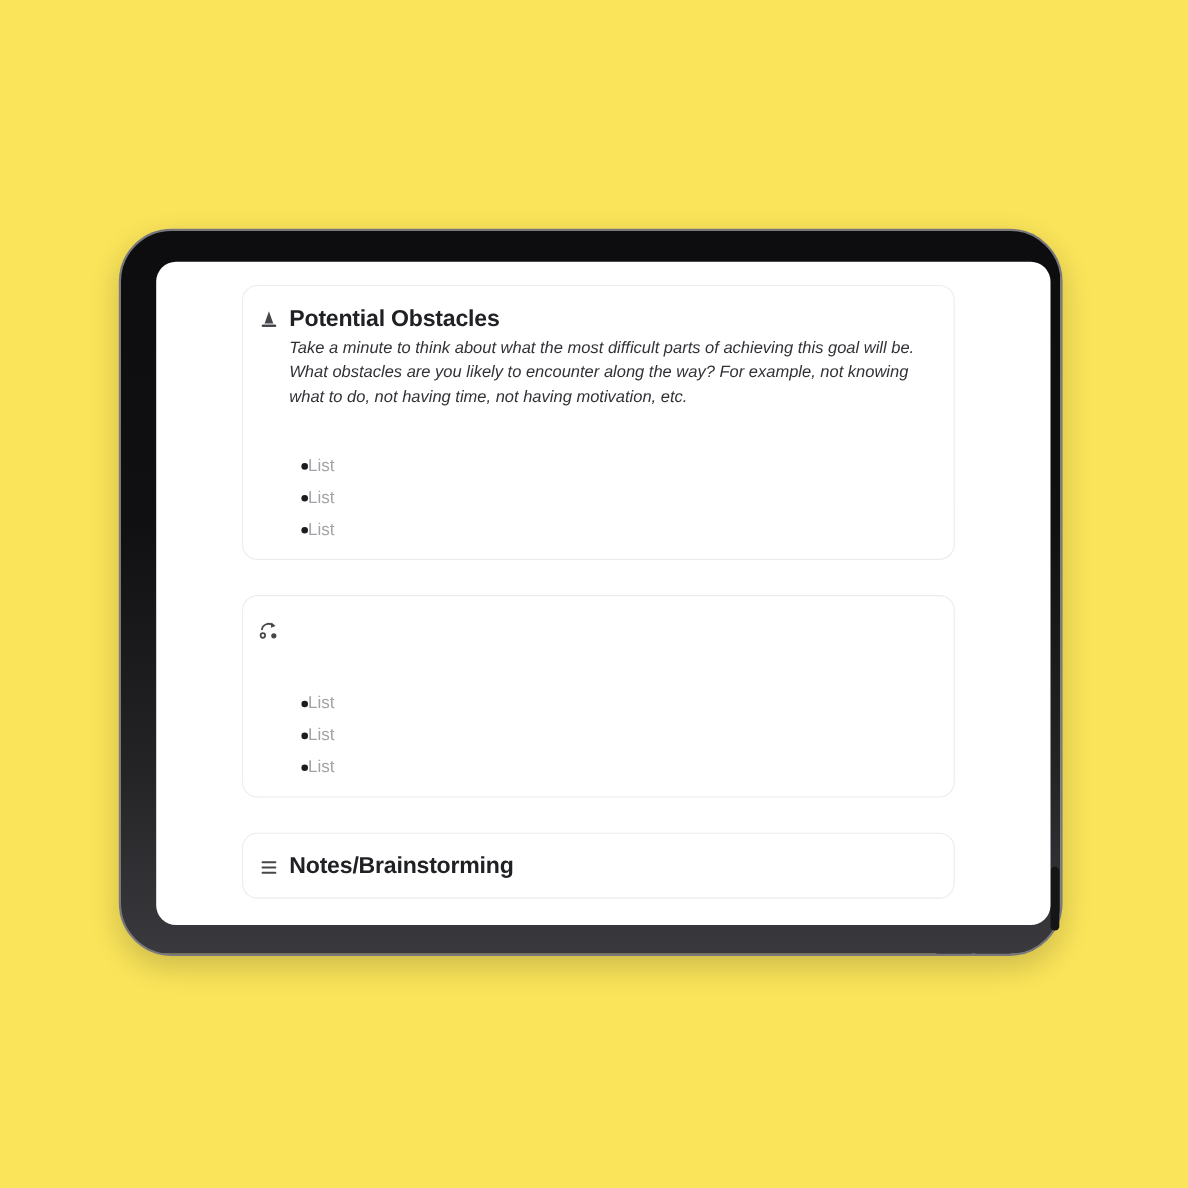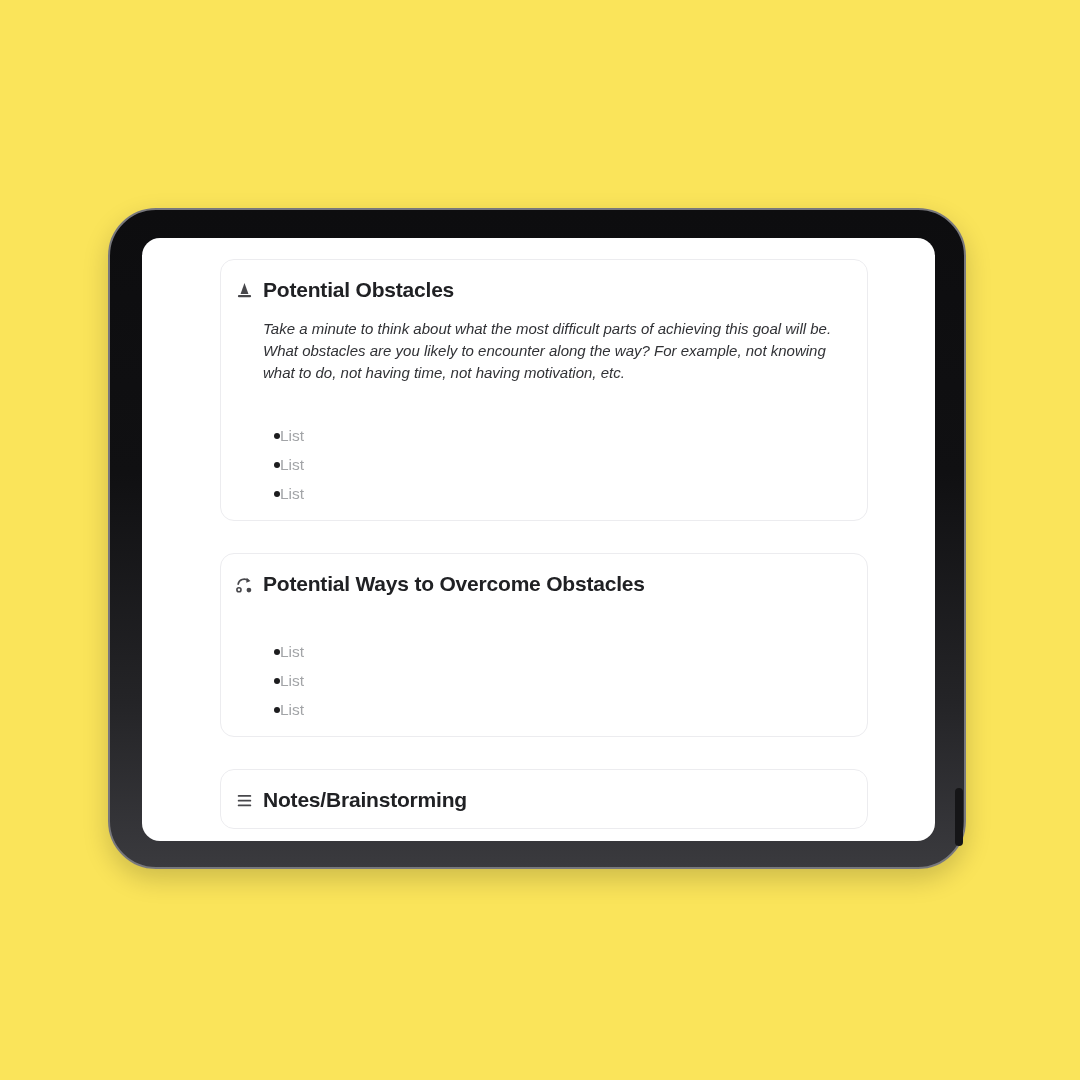--- a/index.html
+++ b/index.html
@@ -55,20 +55,21 @@
   .screen {
     position: absolute;
     left: 32px;
     top: 28px;
     width: 793px;
     height: 603px;
     border-radius: 18px;
     background: #ffffff;
     overflow: hidden;
     z-index: 4;
+    padding-left: 20px;
   }
   .page-content {
     position: absolute;
     left: 78px;
     top: 21px;
     width: 648px;
   }
   
   .card {
     box-sizing: border-box;
@@ -96,21 +97,21 @@
   .card-icon svg { width: 19px; height: 19px; display: block; }
   .card-title {
     margin: 0;
     font-size: 21px;
     font-weight: 700;
     letter-spacing: -0.2px;
     color: #202124;
     white-space: nowrap;
   }
   .card-desc {
-    margin: 12px 0 0 28px;
+    margin: 0 0 0 28px;
     width: 578px;
     font-style: italic;
     font-size: 15px;
     line-height: 22px;
     color: #313236;
   }
   .card-desc:empty { display: none; }
   .card-list {
     list-style: none;
     margin: 37px 0 0 39px;
@@ -176,21 +177,20 @@
         <section class="card">
           <div class="card-header">
             <span class="card-icon">
               <svg viewBox="0 0 24 24">
                 <circle cx="5" cy="18.6" r="2.6" fill="none" stroke="#47474b" stroke-width="2"></circle>
                 <circle cx="17.6" cy="19" r="3" fill="#47474b"></circle>
                 <path d="M4 11.5 C4.8 5.8 12.2 3.2 16.6 7" fill="none" stroke="#47474b" stroke-width="2.1" stroke-linecap="round"></path>
                 <path d="M14.8 3.6 L19.6 7.6 L14.2 9.8 Z" fill="#47474b"></path>
               </svg>
             </span>
-            <h2 class="card-title">Potential Ways to Overcome Obstacles</h2>
           </div>
           <ul class="card-list">
             <li>
               <span class="bullet"></span>
               <span>List</span>
             </li>
             <li>
               <span class="bullet"></span>
               <span>List</span>
             </li>

